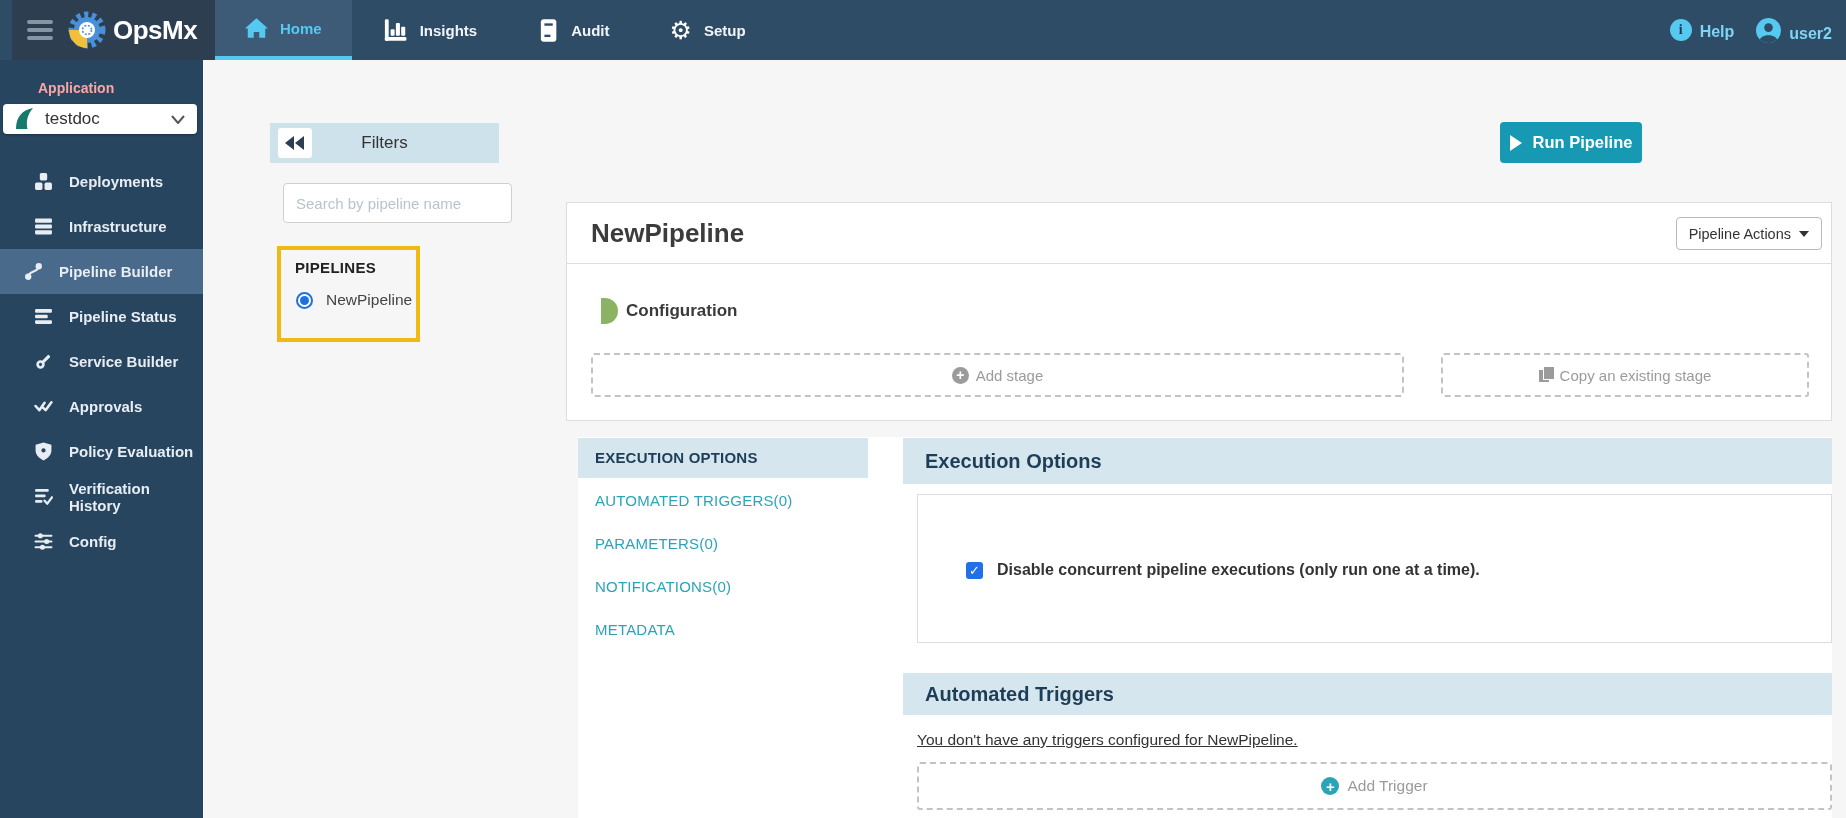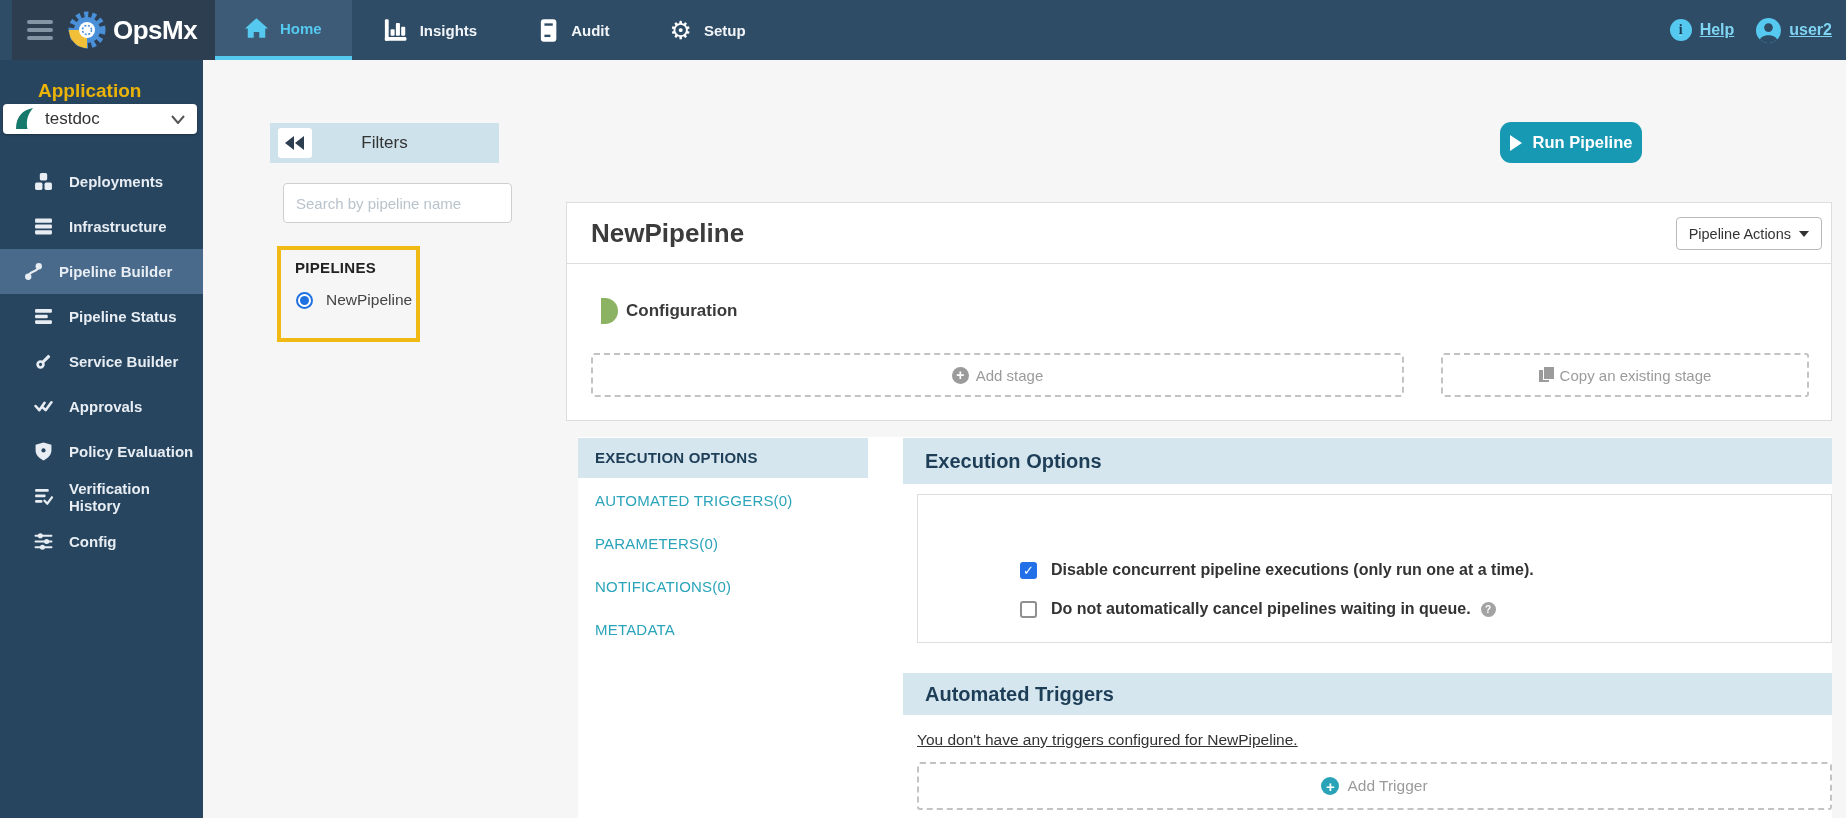--- a/index.html
+++ b/index.html
@@ -12,28 +12,28 @@
   .brand-corner { width:203px; height:60px; background:#2c3e50; display:flex; align-items:center; flex:0 0 auto;margin-left:12px; }
   .hamburger { width:26px; margin-left:15px; cursor:pointer; }
   .hamburger i { display:block; width:26px; height:4px; background:#8496a6; border-radius:2px; margin:4px 0; }
   .brand-logo { margin-left:14px; display:flex; align-items:center; gap:6px; }
   .brand-name { color:#ffffff; font-size:26px; font-weight:bold; letter-spacing:-0.5px; }
   .nav-tabs { display:flex; align-items:stretch; flex:0 0 auto; }
   .nav-tab { display:flex; align-items:center; gap:12px; padding:0 30px; color:#f2f5f8; font-size:15px; font-weight:bold; cursor:pointer; position:relative; }
   .nav-tab.active { background:#3d5b76; border-bottom:4px solid #56c9f0; color:#56c9f0; }
   .topbar-spacer { flex:1; }
   .topbar-right { display:flex; align-items:center; gap:22px; padding-right:14px; }
-  .tb-chip { display:flex; align-items:center; gap:8px; color:#7fd4f3; font-size:16px; font-weight:bold; cursor:pointer;text-decoration:underline; }
+  .tb-chip { display:flex; align-items:flex-end; gap:8px; color:#7fd4f3; font-size:16px; font-weight:bold; cursor:pointer; }
   .help-circle { width:22px; height:22px; border-radius:50%; background:#56c9f0; color:#1d3d56; display:flex; align-items:center; justify-content:center; }
   .help-circle::before { content:"i"; font-size:14px; font-weight:bold; font-family:"Liberation Serif","DejaVu Serif",serif; }
   .avatar { width:25px; height:25px; border-radius:50%; background:#56c9f0; overflow:hidden; display:flex; align-items:flex-end; justify-content:center; }
 
   
   .sidebar { position:absolute; left:0; top:60px; width:203px; height:758px; background:#27455f; }
-  .app-label { color:#eab308; font-size:19px; font-weight:bold; margin:20px 0 0 38px; }
+  .app-label { color:#fca5a5; font-size:14px; font-weight:bold; margin:20px 0 0 38px; }
   .app-select { position:absolute; left:3px; top:44px; width:194px; height:30px; background:#ffffff; border-radius:4px; display:flex; align-items:center; padding:0 12px 0 10px; cursor:pointer; box-shadow:0 1px 2px rgba(0,0,0,.3); }
   .app-select-value { flex:1; margin-left:10px; color:#333; font-size:17px; }
   .side-items { position:absolute; left:0; top:99px; width:203px; }
   .side-item { height:45px; display:flex; align-items:center; padding-left:34px; gap:16px; color:#e7edf3; font-size:15px; font-weight:bold; cursor:pointer; }
   .side-item.active { background:#4a6a8b;padding-left:24px; }
   .side-item svg { flex:0 0 auto; }
 
   
   .filters-header { position:absolute; left:270px; top:123px; width:229px; height:40px; background:#cde2ea; display:flex; align-items:center; justify-content:center; }
   .filters-title { font-size:17px; color:#333; }
@@ -44,21 +44,21 @@
 
   .hl-pipelines { position:absolute; left:277px; top:246px; width:143px; height:96px; border:4px solid #f0b913; background:transparent; }
   .pipelines-label { margin:9px 0 0 14px; font-size:15px; font-weight:bold; color:#222; letter-spacing:.3px; }
   .pipeline-radio-row { margin:15px 0 0 15px; display:flex; align-items:center; gap:13px; cursor:pointer; }
   .radio { width:17px; height:17px; border-radius:50%; border:2px solid #1f71e0; background:#fff; display:flex; align-items:center; justify-content:center; }
   .radio .dot { width:9px; height:9px; border-radius:50%; background:#1f71e0; }
   .pipeline-radio-label { font-size:15.5px; color:#444; }
 
   
   .btn-teal { background:#1799b4; color:#ffffff; border:none; border-radius:4px; font-size:16.5px; font-weight:bold; font-family:inherit; display:flex; align-items:center; justify-content:center; gap:11px; cursor:pointer; }
-  .btn-run { position:absolute; left:1500px; top:122px; width:142px; height:41px;border-radius:11px; }
+  .btn-run { position:absolute; left:1500px; top:122px; width:142px; height:41px; }
   .play-tri { width:0; height:0; border-top:8px solid transparent; border-bottom:8px solid transparent; border-left:12px solid #ffffff; }
   .hl-newpipeline { position:absolute; left:1648px; top:112px; width:158px; height:61px; border:4px solid #f0b913; display:flex; align-items:center; justify-content:center; }
   .btn-new { width:142px; height:45px; }
 
   
   .card { position:absolute; left:566px; top:202px; width:1266px; height:219px; background:#ffffff; border:1px solid #ddd; }
   .card-header { height:61px; border-bottom:1px solid #ddd; position:relative; }
   .card-title { position:absolute; left:24px; top:0; line-height:61px; font-size:26px; font-weight:bold; color:#3c3c3c; }
   .btn-actions { position:absolute; right:9px; top:14px; height:33px; padding:0 12px; background:#fff; border:1px solid #b9b9b9; border-radius:4px; font-size:14.5px; color:#333; font-family:inherit; display:flex; align-items:center; gap:8px; cursor:pointer; }
   .caret-down { width:0; height:0; border-left:5px solid transparent; border-right:5px solid transparent; border-top:6px solid #333; }
@@ -75,21 +75,21 @@
   .copy-icon::before { content:""; position:absolute; left:0; top:3px; width:10px; height:12px; background:#9b9b9b; }
   .copy-icon::after { content:""; position:absolute; left:4px; top:0; width:10px; height:12px; background:#9b9b9b; border-left:1px solid #fff; border-bottom:1px solid #fff; }
 
   
   .lower { position:absolute; left:578px; top:437px; width:1254px; height:381px; background:#ffffff; }
   .tabcol { position:absolute; left:0; top:1px; width:290px; }
   .cfg-tab { height:40px; line-height:40px; padding-left:17px; font-size:15px; letter-spacing:.2px; color:#2aa4ba; cursor:pointer; margin-bottom:3px; }
   .cfg-tab.active { background:#d5e6ee; color:#1e3e58; font-weight:bold; }
   .content-right { position:absolute; left:325px; top:1px; width:929px; }
   .section-header { height:46px; line-height:46px; background:#d5e6ee; padding-left:22px; font-size:20px; font-weight:bold; color:#1e3e58; }
-  .options-box { margin:10px 0 0 14px; border:1px solid #ddd; background:#fff; height:149px; padding:64px 0 0 102px; }
+  .options-box { margin:10px 0 0 14px; border:1px solid #ddd; background:#fff; height:149px; padding:64px 0 0 48px; }
   .opt-row { display:flex; align-items:center; gap:14px; height:22px; margin-bottom:17px; }
   .checkbox { width:17px; height:17px; border-radius:3px; flex:0 0 auto; }
   .checkbox.checked { background:#2170e8; display:flex; align-items:center; justify-content:center; color:#fff; }
   .checkbox.checked::before { content:"✓"; font-size:13px; font-weight:bold; }
   .checkbox.unchecked { background:#fff; border:2px solid #8f8f8f; }
   .opt-label { font-size:16px; font-weight:bold; color:#333; }
   .q-circle { width:15px; height:15px; border-radius:50%; background:#a3a3a3; color:#fff; display:flex; align-items:center; justify-content:center; margin-left:-4px; }
   .q-circle::before { content:"?"; font-size:10px; font-weight:bold; }
   .section-header.second { margin-top:30px; height:42px; line-height:42px; }
   .empty-text { margin:16px 0 0 14px; font-size:15.5px; color:#333;text-decoration:underline; }
@@ -340,25 +340,20 @@
     </div>
 
     <div class="content-right">
       <div class="section-header">Execution Options</div>
 
       <div class="options-box">
         <div class="opt-row">
           <span class="checkbox checked"></span>
           <span class="opt-label">Disable concurrent pipeline executions (only run one at a time).</span>
         </div>
-        <div class="opt-row">
-          <span class="checkbox unchecked"></span>
-          <span class="opt-label">Do not automatically cancel pipelines waiting in queue.</span>
-          <span class="q-circle"></span>
-        </div>
       </div>
 
       <div class="section-header second">Automated Triggers</div>
       <div class="empty-text">You don't have any triggers configured for NewPipeline.</div>
       <div class="add-trigger">
         <span class="plus-circle-teal"></span>
         <span>Add Trigger</span>
       </div>
     </div>
   </div>

